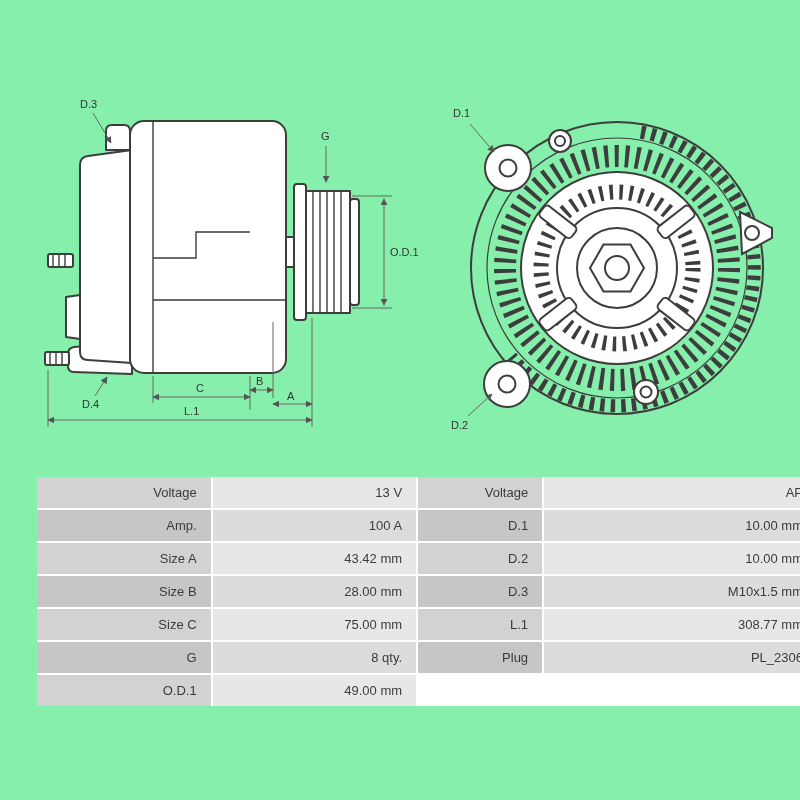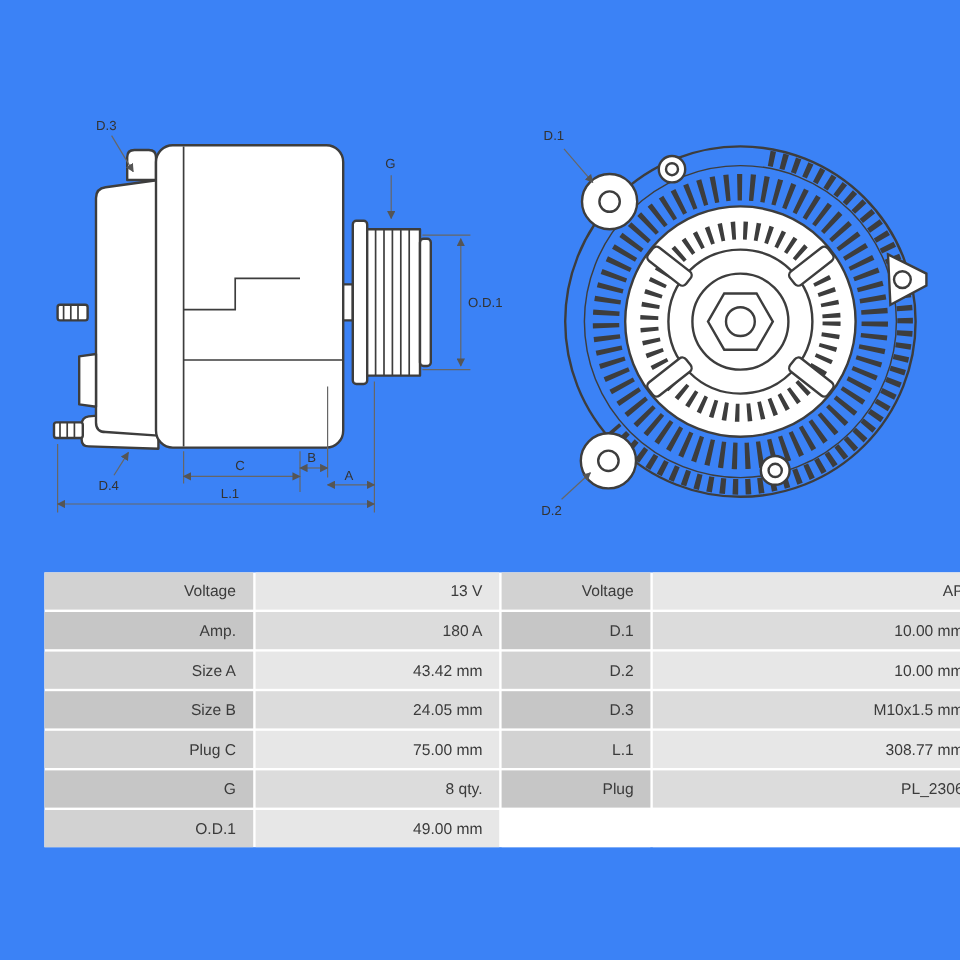--- a/index.html
+++ b/index.html
@@ -1,16 +1,16 @@
 <!DOCTYPE html>
 <html><head>
 <meta charset="utf-8">
 <style>
   html,body{margin:0;padding:0;background:#fff;}
-  .page{position:relative;width:800px;height:800px;background:#3b82f6;overflow:hidden;
+  .page{position:relative;width:800px;height:800px;background:#86efac;overflow:hidden;
         font-family:"Liberation Sans",sans-serif;}
   .drawing{position:absolute;top:0;left:0;width:800px;height:465px;}
   .spec-table{position:absolute;left:10px;top:477px;width:780px;
               display:grid;grid-template-columns:175fr 205fr 125fr 275fr;
               gap:2px;background:#fff;margin-left:27px;}
   .spec-row{display:contents;}
   .cell{height:31px;line-height:31px;text-align:right;padding-right:14px;
         font-size:13px;color:#3b3b3b;box-sizing:border-box;white-space:nowrap;
         overflow:hidden;}
   .spec-row:nth-child(odd)  .cell-label{background:#d2d2d2;}
@@ -154,41 +154,41 @@
 
     <div class="spec-row">
       <div class="cell cell-label">Voltage</div>
       <div class="cell cell-value">13 V</div>
       <div class="cell cell-label">Voltage</div>
       <div class="cell cell-value">AP</div>
     </div>
 
     <div class="spec-row">
       <div class="cell cell-label">Amp.</div>
-      <div class="cell cell-value">180 A</div>
+      <div class="cell cell-value">100 A</div>
       <div class="cell cell-label">D.1</div>
       <div class="cell cell-value">10.00 mm</div>
     </div>
 
     <div class="spec-row">
       <div class="cell cell-label">Size A</div>
       <div class="cell cell-value">43.42 mm</div>
       <div class="cell cell-label">D.2</div>
       <div class="cell cell-value">10.00 mm</div>
     </div>
 
     <div class="spec-row">
       <div class="cell cell-label">Size B</div>
-      <div class="cell cell-value">24.05 mm</div>
+      <div class="cell cell-value">28.00 mm</div>
       <div class="cell cell-label">D.3</div>
       <div class="cell cell-value">M10x1.5 mm</div>
     </div>
 
     <div class="spec-row">
-      <div class="cell cell-label">Plug C</div>
+      <div class="cell cell-label">Size C</div>
       <div class="cell cell-value">75.00 mm</div>
       <div class="cell cell-label">L.1</div>
       <div class="cell cell-value">308.77 mm</div>
     </div>
 
     <div class="spec-row">
       <div class="cell cell-label">G</div>
       <div class="cell cell-value">8 qty.</div>
       <div class="cell cell-label">Plug</div>
       <div class="cell cell-value">PL_2306</div>

